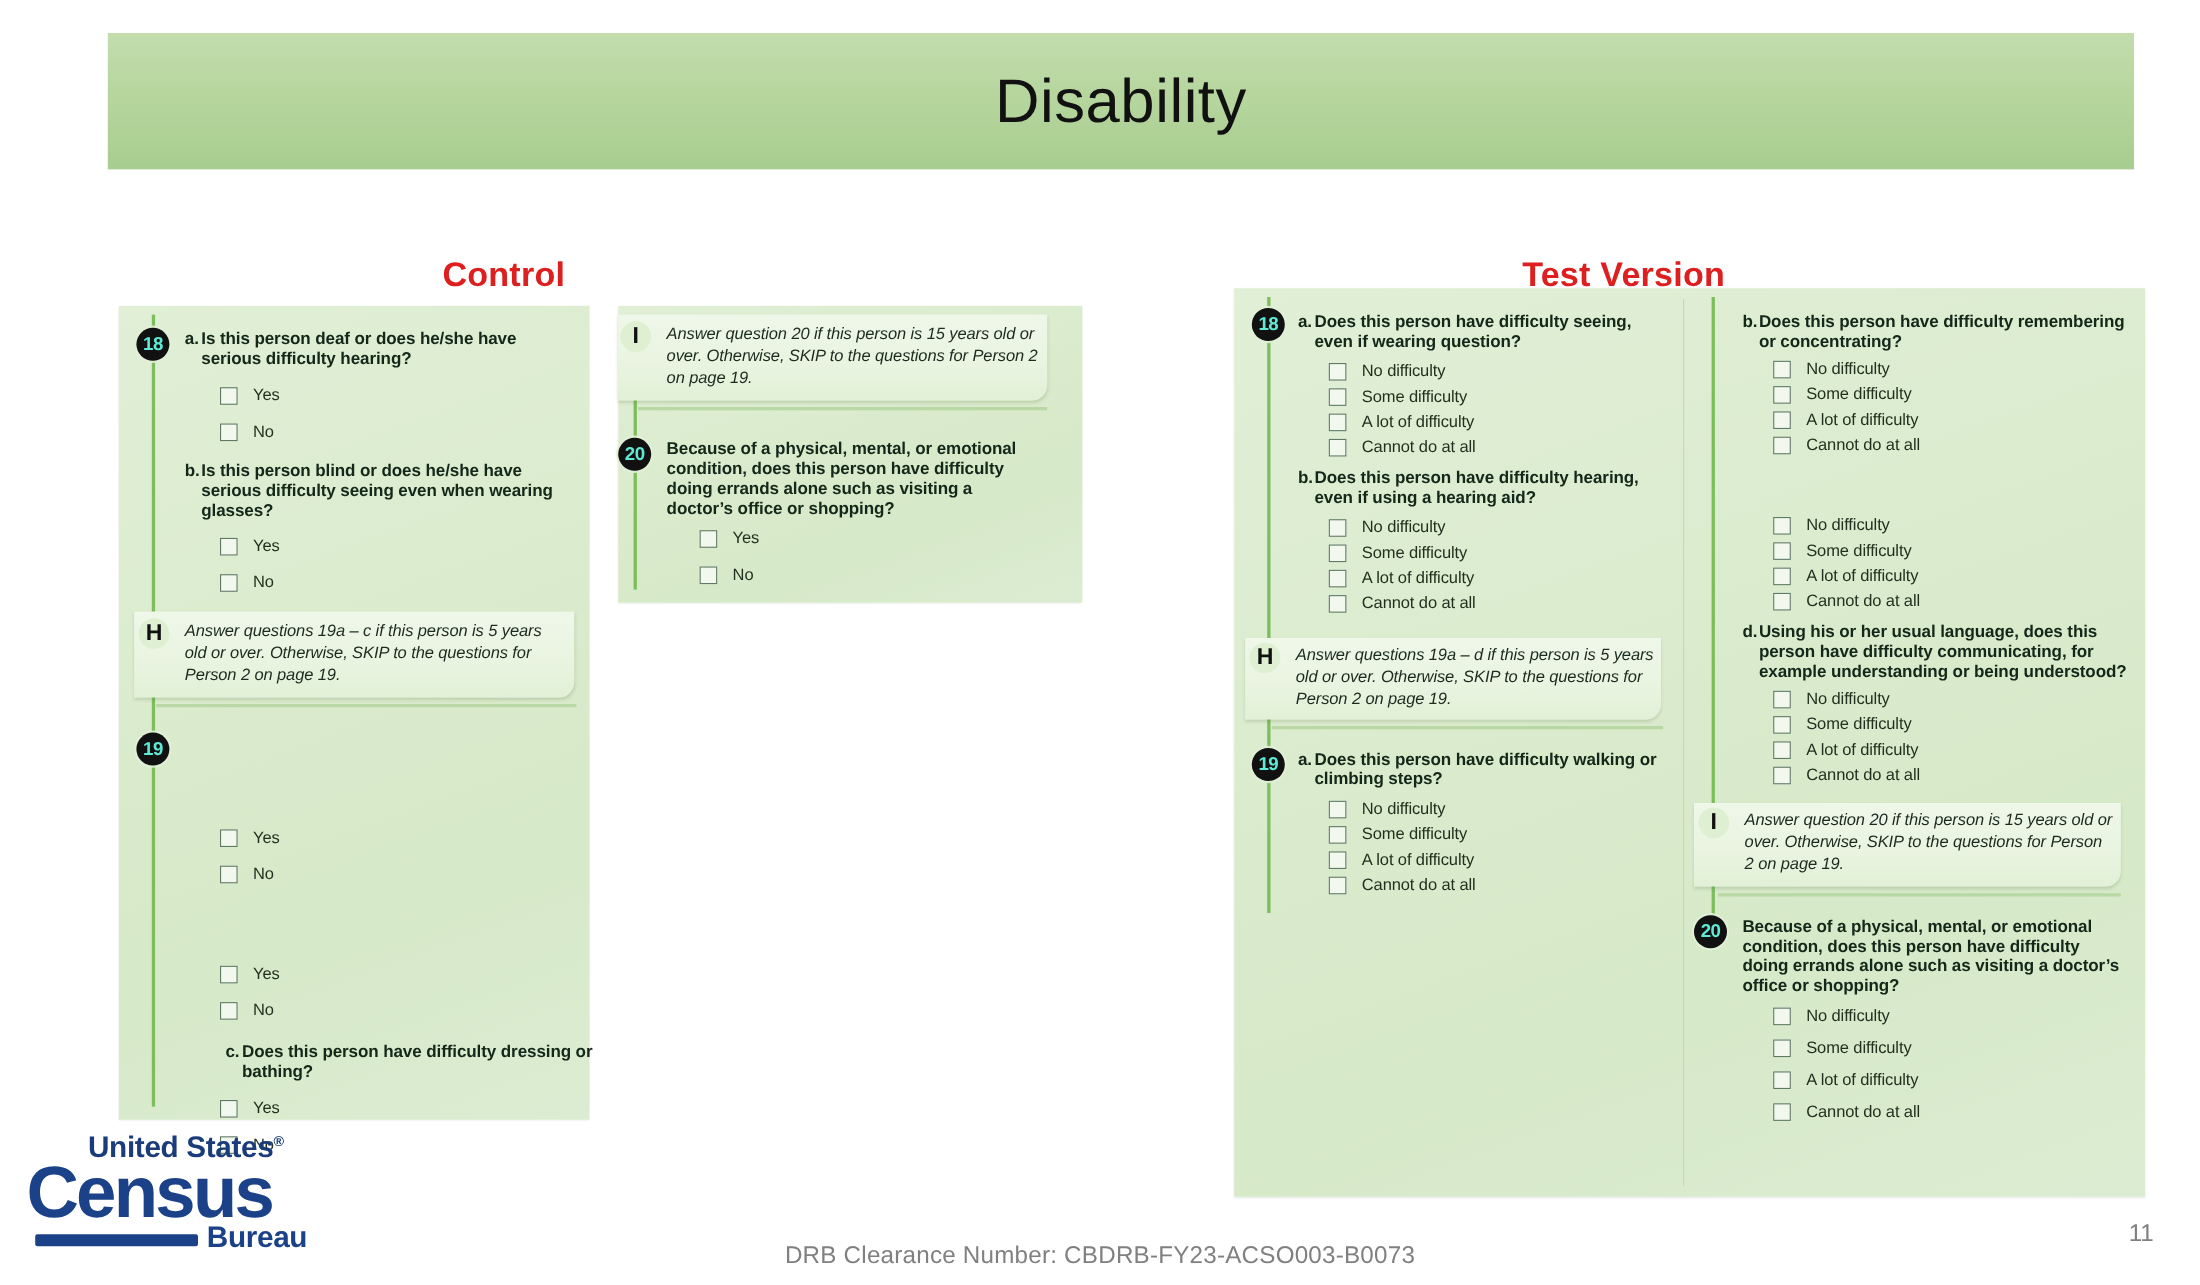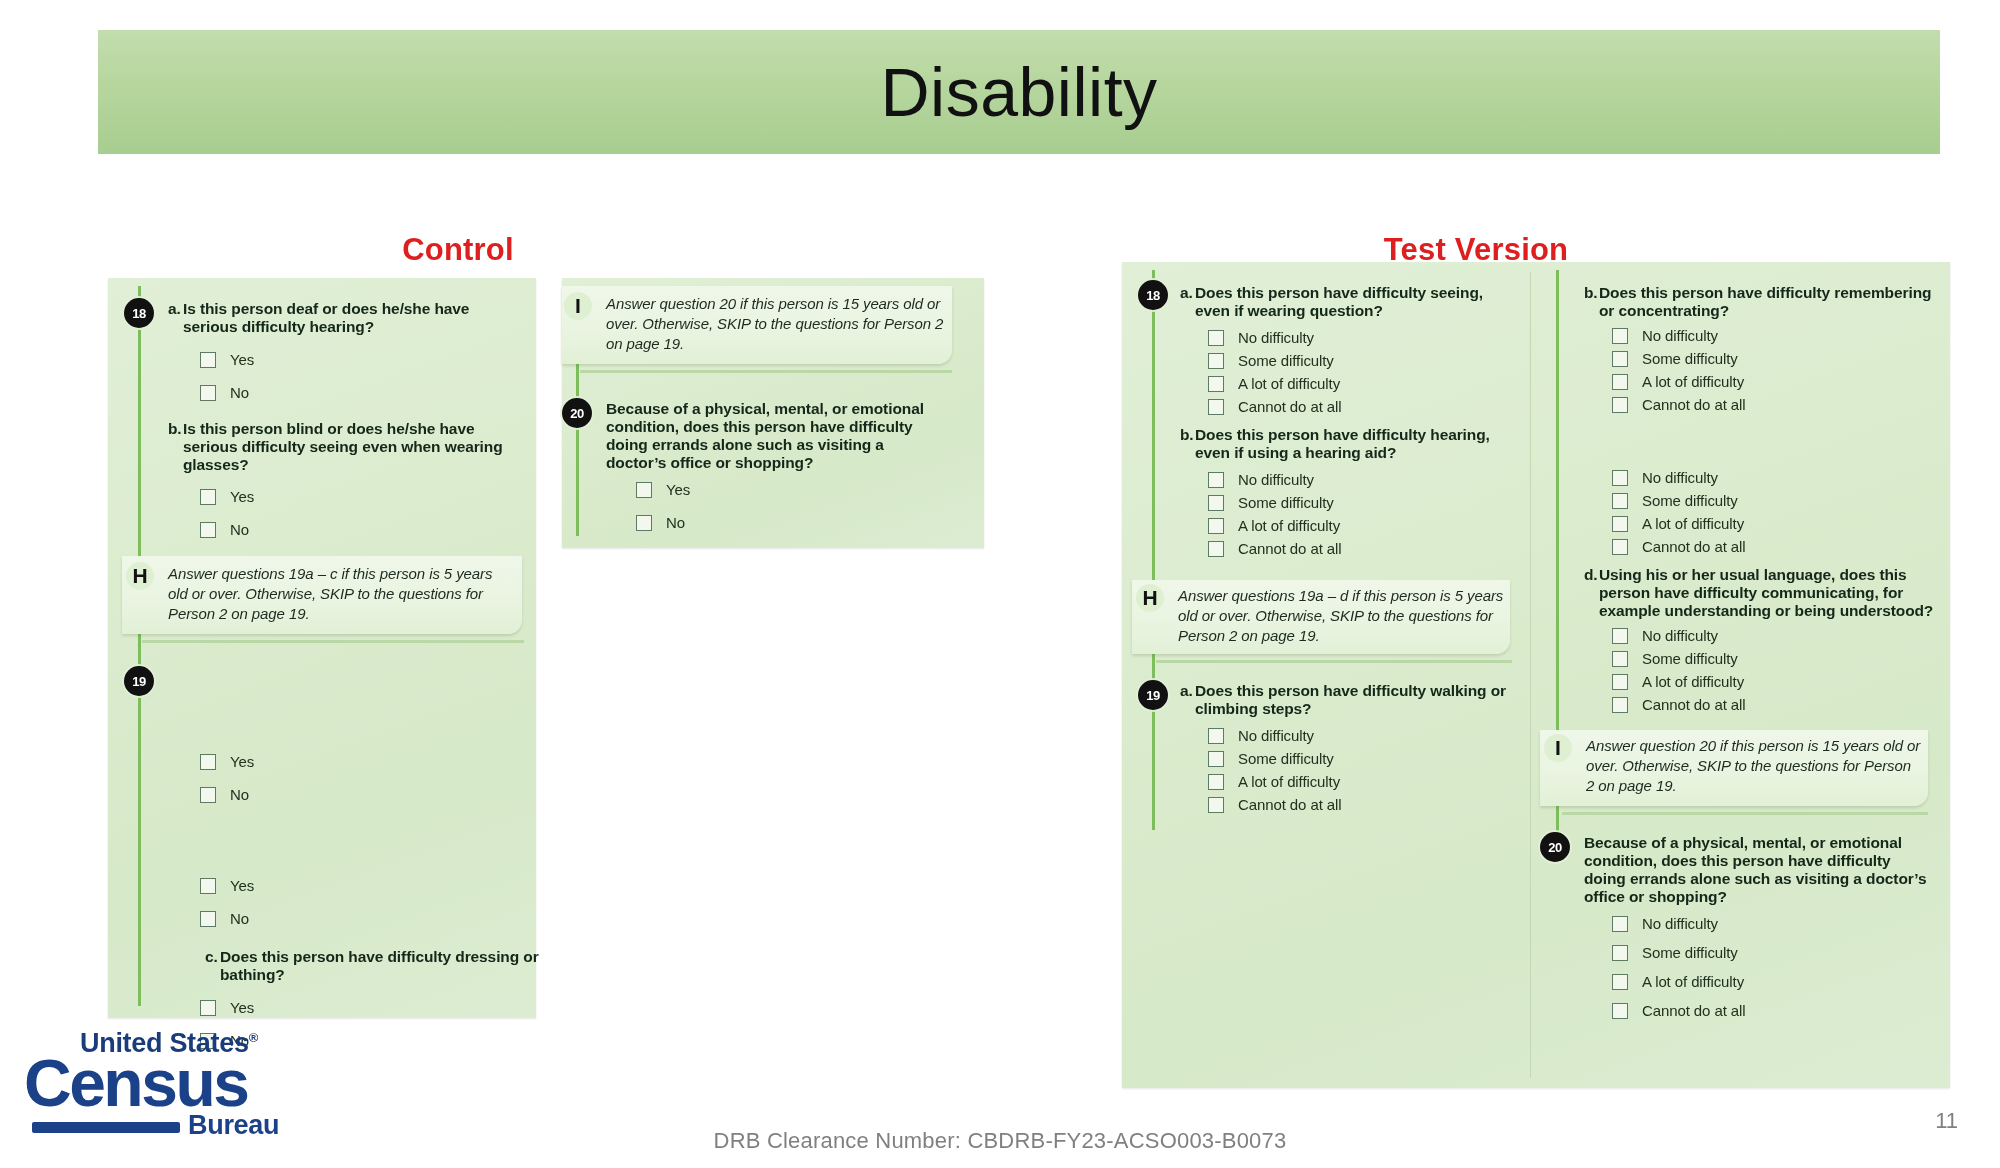--- a/index.html
+++ b/index.html
@@ -21,21 +21,21 @@
     left: 98px;
     top: 30px;
     width: 1842px;
     height: 124px;
     background: linear-gradient(to bottom, #c3ddad 0%, #b6d69e 45%, #a8cd90 100%);
     display: flex;
     align-items: center;
     justify-content: center;
   }
   #title-banner .title-text {
-    font-size: 68px;
+    font-size: 56px;
     color: #111111;
     font-weight: 400;
     letter-spacing: 0.5px;
     line-height: 1;
   }
 
   
   .section-header {
     position: absolute;
     font-size: 31px;
@@ -71,22 +71,22 @@
     background: #7dbd5c;
   }
 
   
   .qnum {
     position: absolute;
     width: 30px;
     height: 30px;
     border-radius: 50%;
     background: #111111;
-    color: #ffffff;
-    font-size: 13px;
+    color: #5eead4;
+    font-size: 17px;
     font-weight: bold;
     display: flex;
     align-items: center;
     justify-content: center;
     letter-spacing: -0.5px;
     z-index: 3;
     box-shadow: 0 0 0 2px rgba(225,240,215,0.9);
   }
   
   .qletter {

